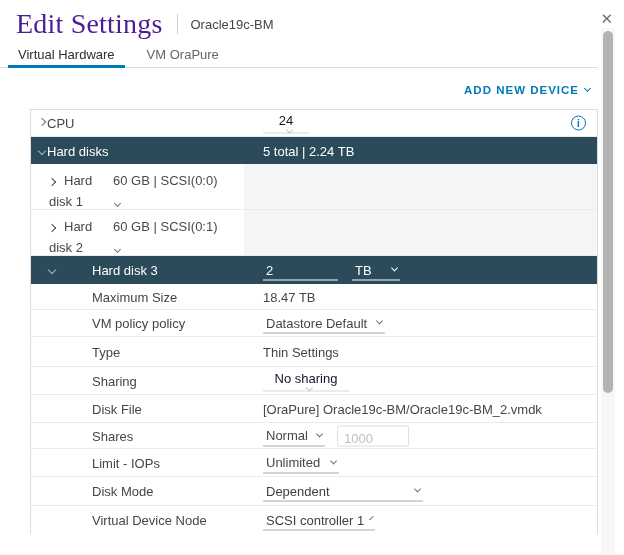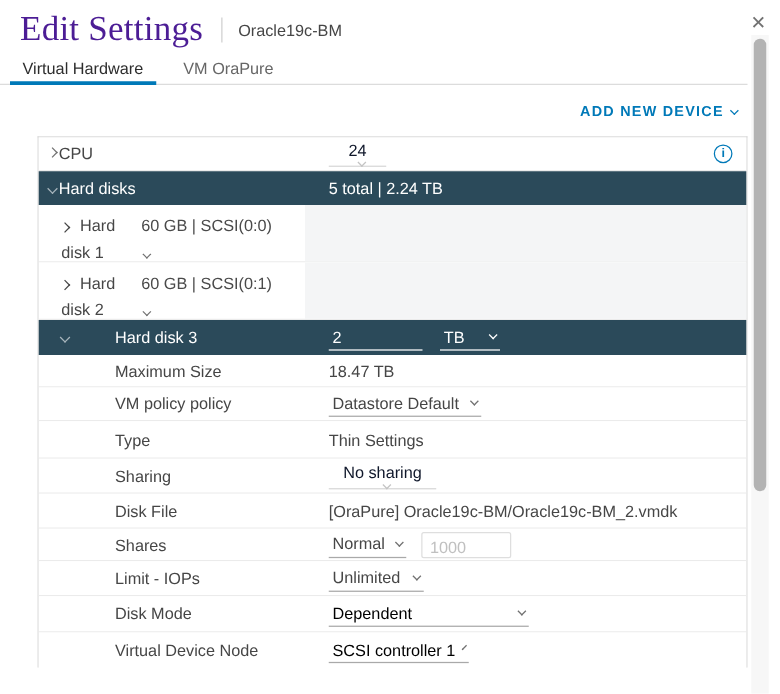--- a/index.html
+++ b/index.html
@@ -40,21 +40,21 @@
   .chev{display:inline-block;width:6px;height:6px;border-right:1.4px solid currentColor;border-bottom:1.4px solid currentColor;}
   .chev.r{transform:rotate(-45deg);}
   .chev.d{transform:rotate(45deg);margin-top:-3px;}
   .chev.sm{width:5px;height:5px;}
 
   
   .ctl{display:inline-flex;align-items:center;justify-content:space-between;height:21px;border-bottom:1px solid #a9a9a9;padding:0 3px;color:#464646;cursor:pointer;}
   .ctl .chev{color:#717171;margin-left:7px;}
   .ctl.disabled{color:#0f172a;border-bottom-color:#d8d8d8;cursor:default;flex-direction:column;}
   .ctl.disabled .chev{color:#c4c4c4;}
-  .ctl.lightlbl{color:#000000;}
+  .ctl.lightlbl{color:#404040;}
   .row.dark .ctl{color:#fff;border-bottom-color:#fff;}
   .row.dark .ctl .chev{color:#fff;}
   .box-input{display:inline-flex;align-items:flex-end;width:72px;height:21px;border:1px solid #dedede;border-radius:2px;padding-left:6px;color:#c0c0c0;background:#fff;margin-left:12px;font-size:13px;}
 
   
   .info-icon{position:absolute;right:11px;top:50%;transform:translateY(-50%);width:15px;height:15px;border:1.4px solid var(--accent);border-radius:50%;color:var(--accent);font-size:10px;font-weight:700;display:flex;align-items:center;justify-content:center;cursor:pointer;}
 
   
   .disk-row{height:46px;}
   .disk-gray{position:absolute;left:213px;right:0;top:0;bottom:0;background:#f4f5f6;}

